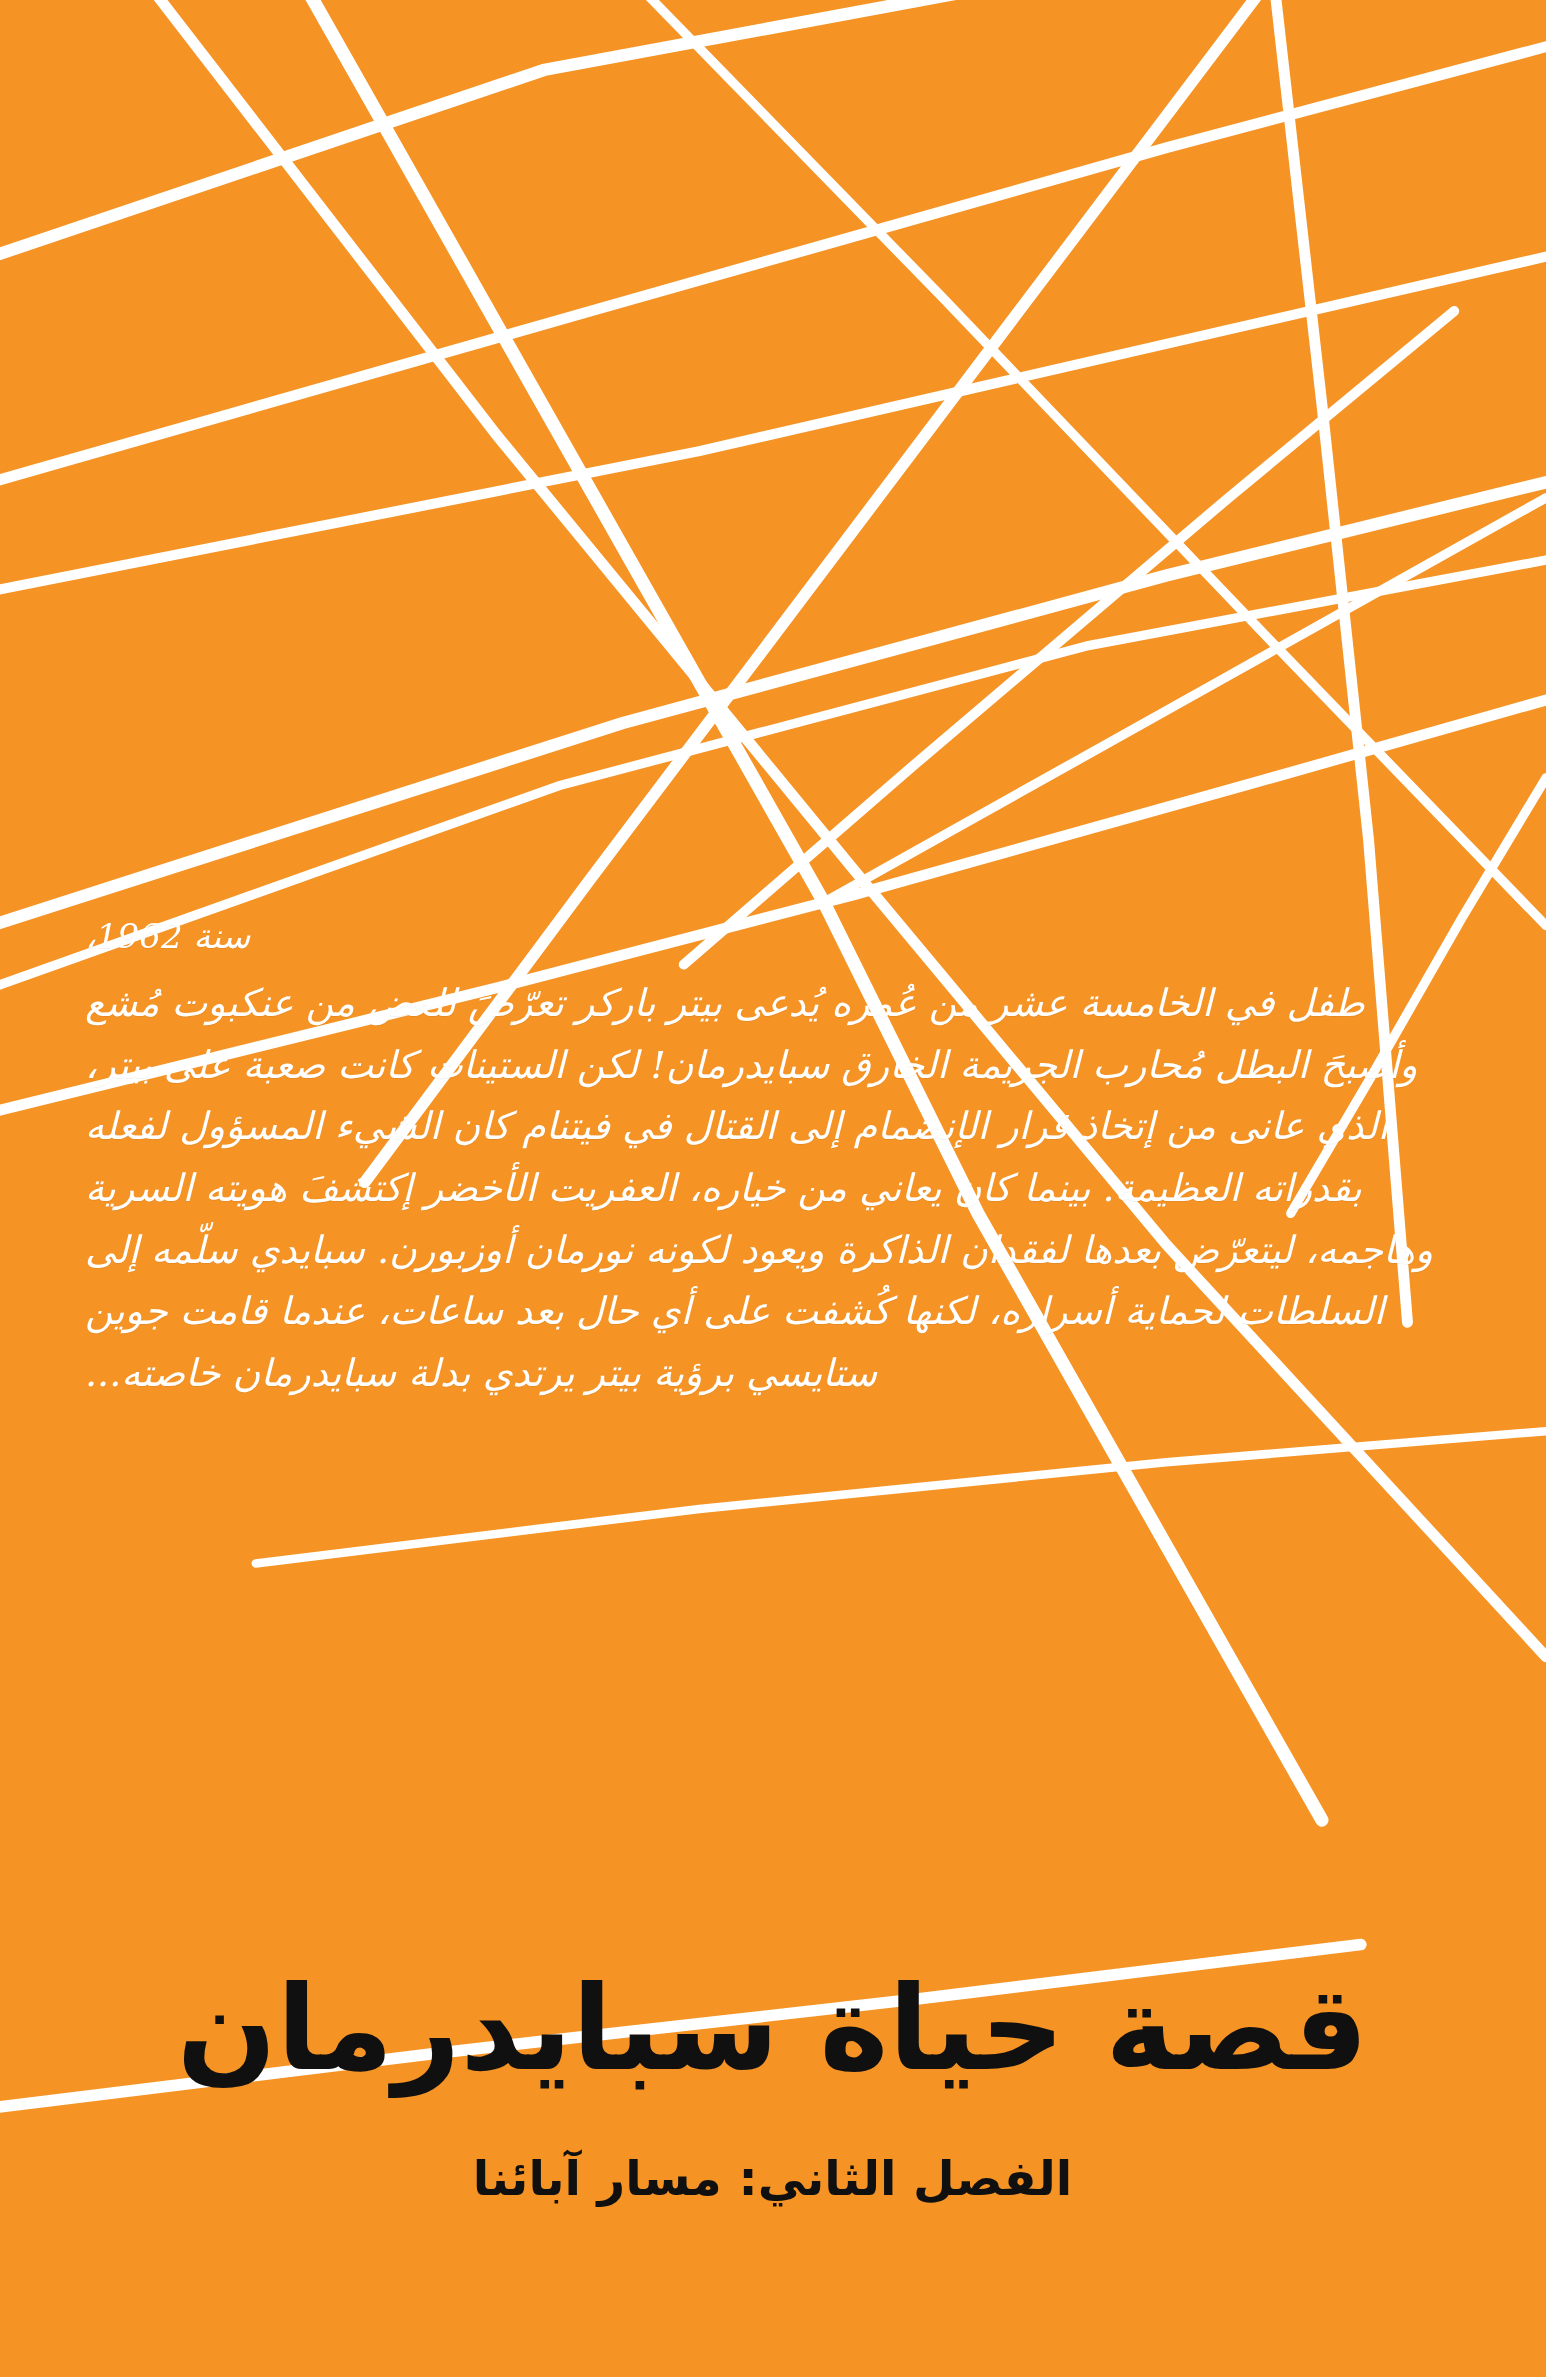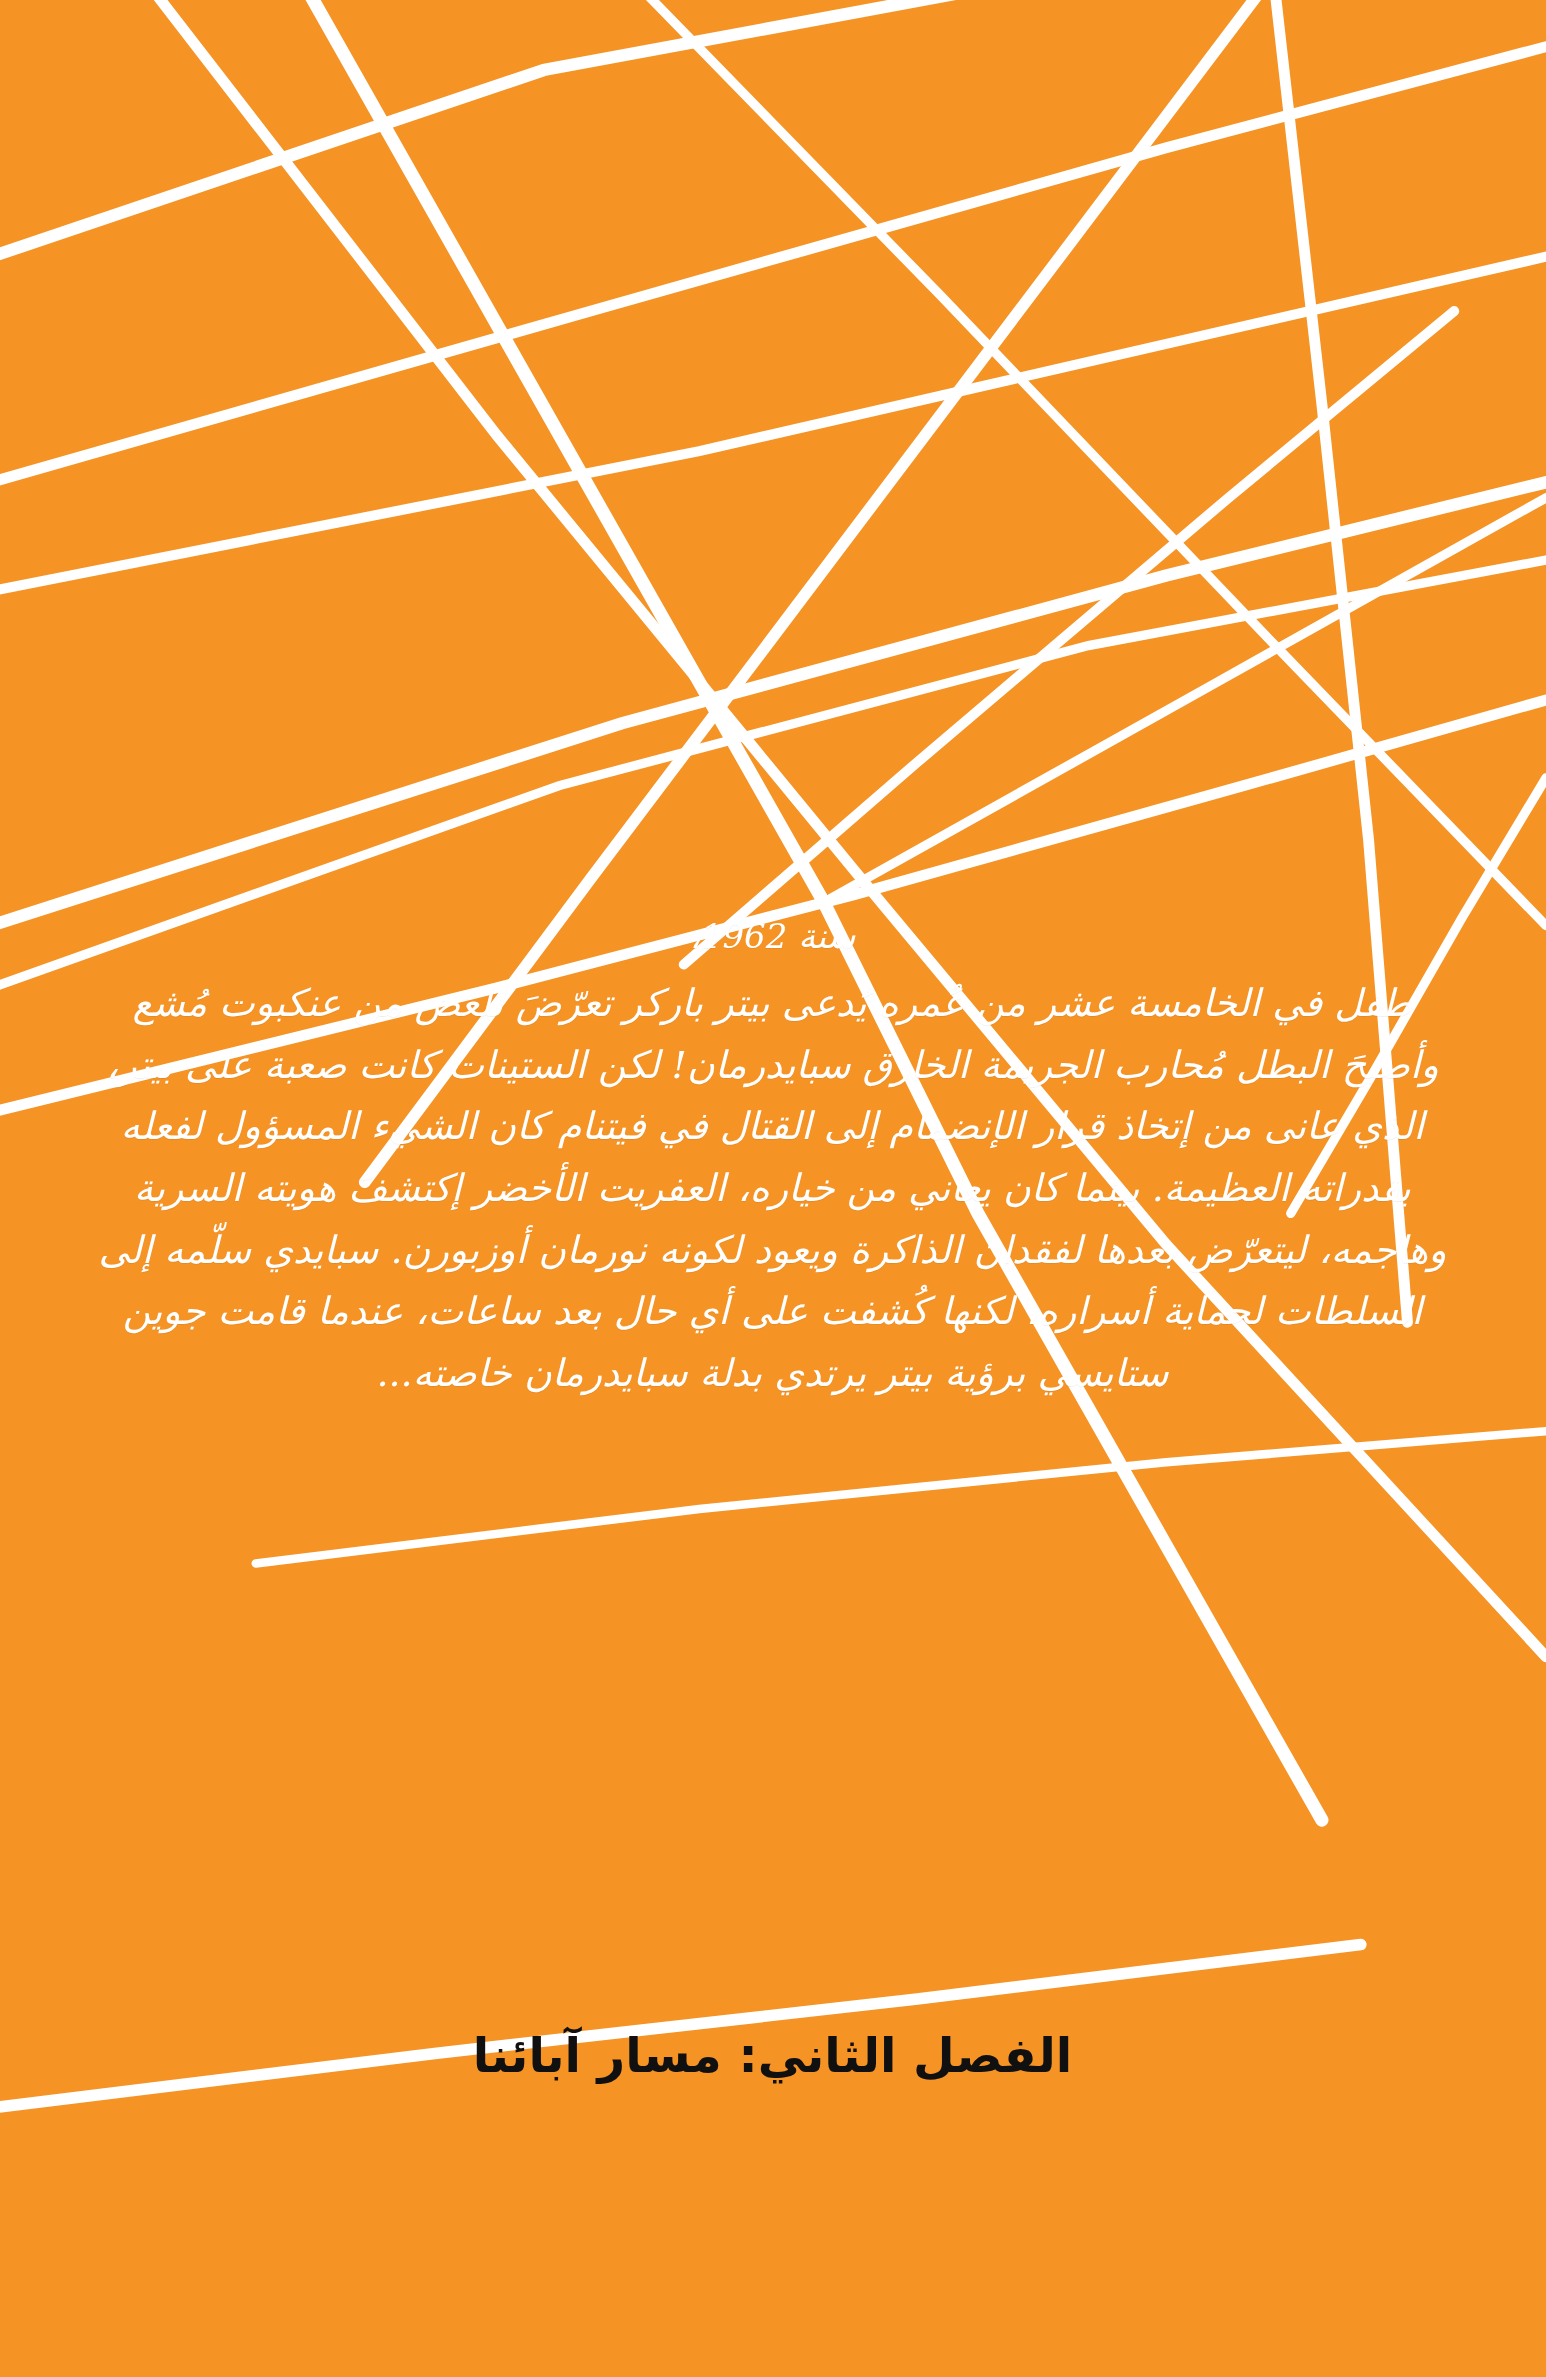--- a/index.html
+++ b/index.html
@@ -32,21 +32,21 @@
     padding: 0 86px;
     text-align: center;
   }
   .narration {
     color: #ffffff;
     font-family: "DejaVu Serif", serif;
     font-style: italic;
     font-size: 38px;
     line-height: 1.62;
     letter-spacing: 0.8px;
-    text-align: center;
+    text-align: left;
     direction: rtl;
     text-shadow: 0 0.8px 0 rgba(0,0,0,0.05);
   }
   .narration .lead {
     display: block;
     font-size: 34px;
     margin-bottom: 9.3px;
   }
   .narration .body {
     display: block;
@@ -105,17 +105,18 @@
   </svg>
 
   <div class="content">
     <p class="narration">
       <span class="lead">سنة 1962،</span>
       <span class="body">طفل في الخامسة عشر من عُمره يُدعى بيتر باركر تعرّضَ للعض من عنكبوت مُشع وأصبحَ البطل مُحارب الجريمة الخارق سبايدرمان! لكن الستينات كانت صعبة على بيتر، الذي عانى من إتخاذ قرار الإنضمام إلى القتال في فيتنام كان الشيء المسؤول لفعله بقدراته العظيمة. بينما كان يعاني من خياره، العفريت الأخضر إكتشفَ هويته السرية وهاجمه، ليتعرّض بعدها لفقدان الذاكرة ويعود لكونه نورمان أوزبورن. سبايدي سلّمه إلى السلطات لحماية أسراره، لكنها كُشفت على أي حال بعد ساعات، عندما قامت جوين ستايسي برؤية بيتر يرتدي بدلة سبايدرمان خاصته...</span>
     </p>
   </div>
 
   <div class="title-block">
+    <div class="main-title">قصة حياة سبايدرمان</div>
     <div class="subtitle">الفصل الثاني: مسار آبائنا</div>
   </div>
 
 </div>
 
 
 </body></html>

